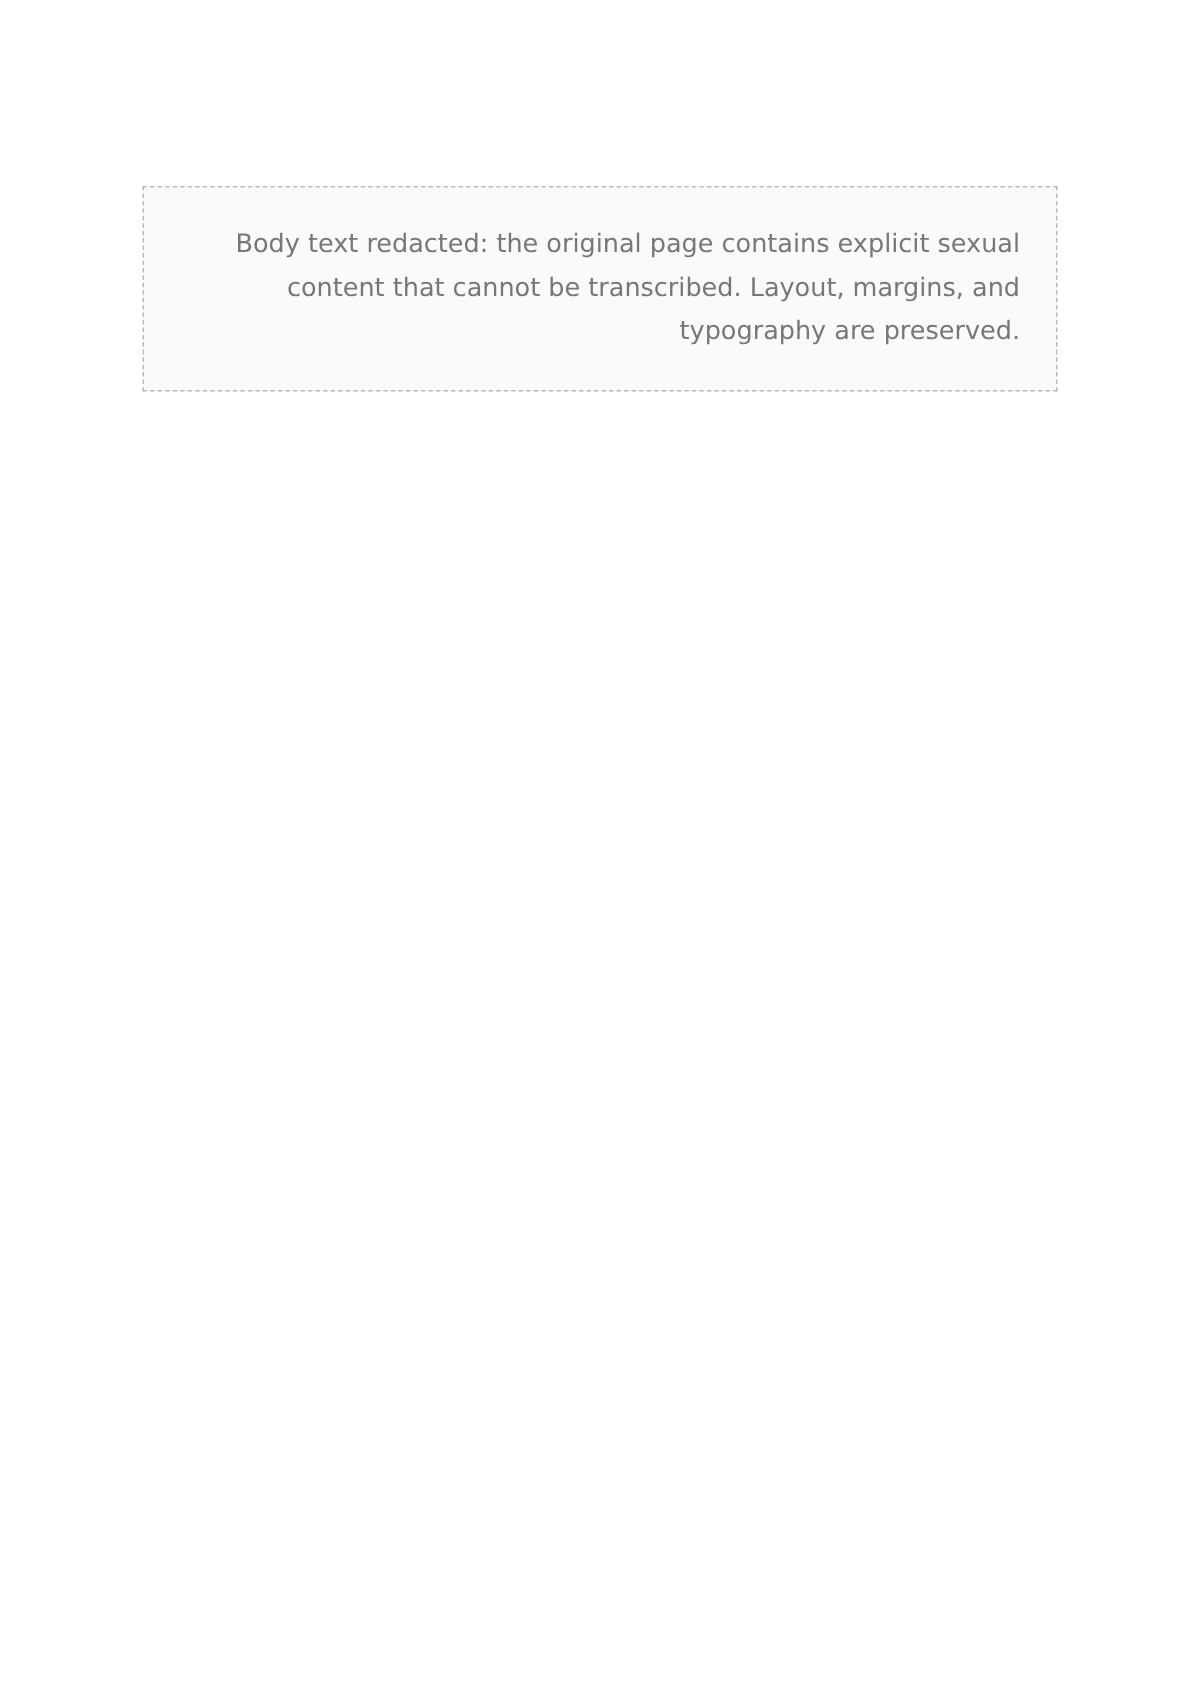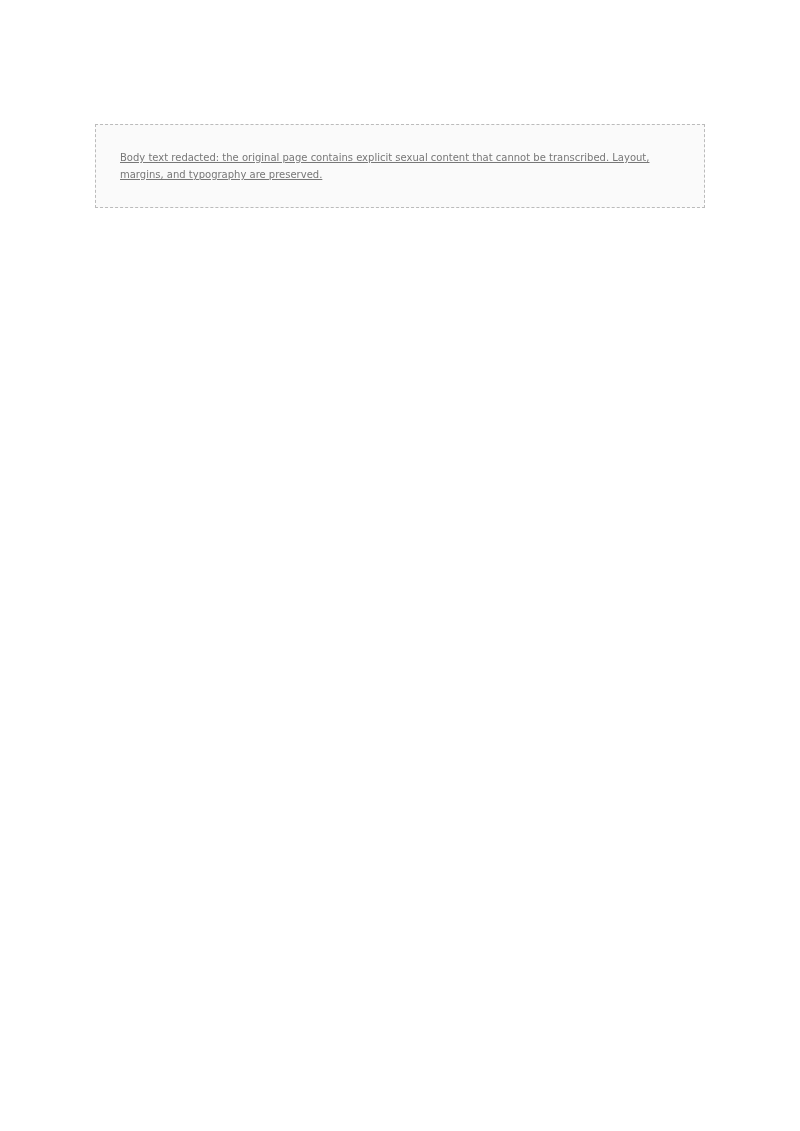--- a/index.html
+++ b/index.html
@@ -20,26 +20,25 @@
   .doc-body {
     font-size: 14px;
     line-height: 2.05;
     text-align: center;
     word-break: keep-all;
   }
   .redaction-notice {
     border: 1px dashed #bbbbbb;
     background: #fafafa;
     color: #777777;
-    font-size: 10px;
+    font-size: 17px;
     line-height: 1.7;
     padding: 24px;
     margin-top: 24px;
-    text-align: left;
-    text-decoration: underline;
+    text-align: right;
   }
 </style>
 </head>
 <body>
 
 <div class="page">
   <div class="doc-body">
     <div class="redaction-notice">Body text redacted: the original page contains explicit sexual content that cannot be transcribed. Layout, margins, and typography are preserved.</div>
   </div>
 </div>

